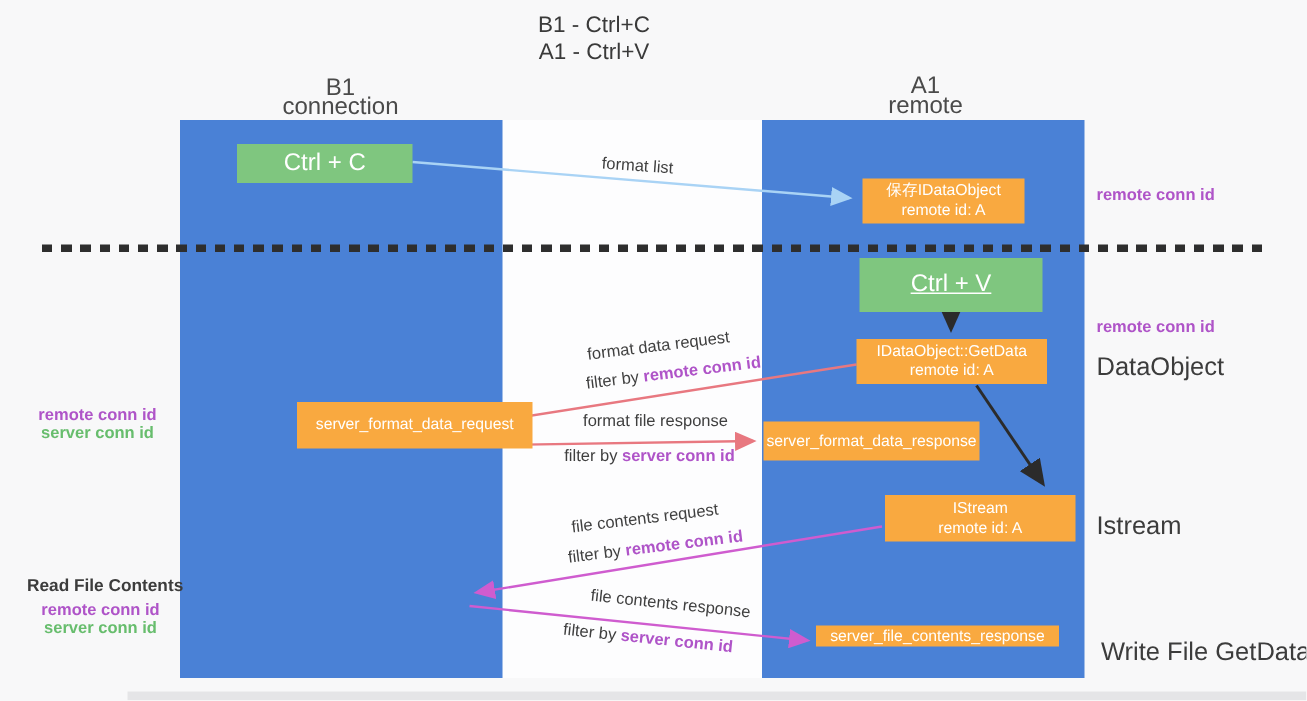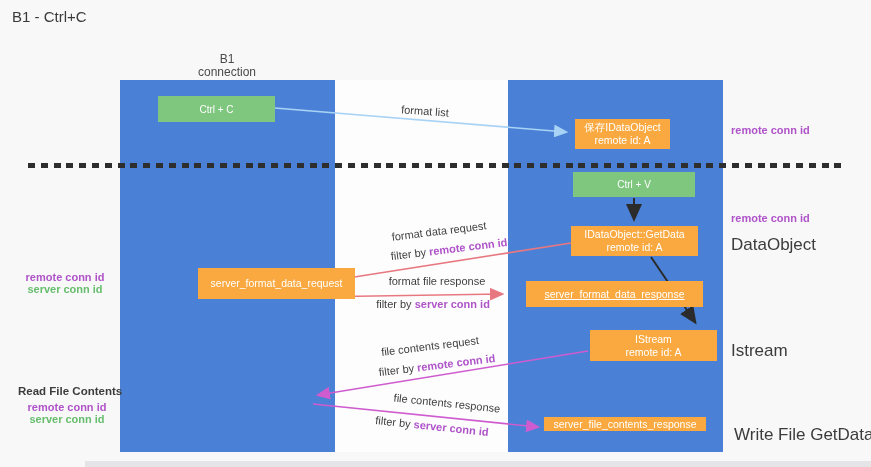--- a/index.html
+++ b/index.html
@@ -3,34 +3,34 @@
 <meta charset="utf-8">
 <style>
   html,body{margin:0;padding:0;background:#f8f8f9;}
   .canvas{
     position:relative;width:871px;height:467px;overflow:hidden;
     background:#f8f8f9;
     font-family:"Liberation Sans",sans-serif;
     -webkit-font-smoothing:antialiased;
   }
   .center-strip{position:absolute;left:335px;top:80px;width:173px;height:372px;background:#fdfdfe;}
-  .title{position:absolute;left:0;top:8px;width:792px;text-align:left;
-    font-size:15px;line-height:18px;color:#3a3a3a;z-index:5;padding-left:12px;}
-  .col-header{position:absolute;text-align:center;font-size:12px;line-height:12px;color:#4a4a4a;z-index:5;}
+  .title{position:absolute;left:0;top:8px;width:792px;text-align:center;
+    font-size:15px;line-height:18px;color:#3a3a3a;z-index:5;}
+  .col-header{position:absolute;text-align:center;font-size:16px;line-height:12px;color:#4a4a4a;z-index:5;}
   .col-header .hl{display:block;margin-bottom:1px;}
   .column{position:absolute;top:80px;width:215px;height:372px;background:#4a81d6;z-index:1;}
   .col-left{left:120px;}
   .col-right{left:508px;}
   .dashed-line{position:absolute;left:28px;top:163px;width:818px;height:5px;z-index:3;
     background:repeating-linear-gradient(90deg,#2e2e2e 0 7px,rgba(0,0,0,0) 7px 12.8px);}
   svg.arrows{position:absolute;left:0;top:0;z-index:2;}
   .node{position:absolute;z-index:4;display:flex;flex-direction:column;align-items:center;
     justify-content:center;text-align:center;color:#fff;box-sizing:border-box;}
   .node.orange{background:#f9a940;font-size:10.5px;line-height:13px;}
-  .node.green{background:#7fc67f;font-size:10px;}
+  .node.green{background:#7fc67f;font-size:16px;}
   .elabel{position:absolute;z-index:4;font-size:11px;color:#3f3f3f;white-space:nowrap;
     transform:translate(-50%,-50%);}
   .rot-up{transform:translate(-50%,-50%) rotate(-7deg);}
   .rot-dn{transform:translate(-50%,-50%) rotate(6deg);}
   .rot-sl{transform:translate(-50%,-50%) rotate(4deg);}
   .purple{color:#af54c8;font-weight:bold;}
   .greenlbl{color:#67bd6d;font-weight:bold;}
   .side{position:absolute;z-index:4;font-size:11px;white-space:nowrap;}
   .side.dark{color:#3c3c3c;font-size:17px;}
   .side-stack{position:absolute;z-index:4;text-align:center;font-size:11px;line-height:12px;white-space:nowrap;}
@@ -39,25 +39,30 @@
 </head>
 <body>
 
 <div class="canvas">
 
   <div class="center-strip"></div>
   <div class="bottom-bar"></div>
 
   <div class="title">
     <div>B1 - Ctrl+C</div>
+    <div>A1 - Ctrl+V</div>
   </div>
 
   <div class="col-header" style="left:172px;top:53px;width:110px;">
     <span class="hl">B1</span>
     <span class="hl">connection</span>
+  </div>
+  <div class="col-header" style="left:562px;top:52px;width:110px;">
+    <span class="hl">A1</span>
+    <span class="hl">remote</span>
   </div>
 
   <div class="column col-left"></div>
   <div class="column col-right"></div>
 
   <div class="dashed-line"></div>
 
   <svg class="arrows" width="871" height="467" viewBox="0 0 871 467">
     <defs>
       <marker id="mBlue" markerWidth="9" markerHeight="8" refX="7.5" refY="4" orient="auto">
@@ -79,39 +84,39 @@
     <line x1="310" y1="297" x2="502" y2="294" stroke="#e87880" stroke-width="1.6" marker-end="url(#mSalmon)"></line>
     <line x1="651" y1="257" x2="695" y2="322" stroke="#2b2b2b" stroke-width="2" marker-end="url(#mBlack)"></line>
     <line x1="588" y1="351" x2="318" y2="395" stroke="#cf5ccf" stroke-width="1.6" marker-end="url(#mMagenta)"></line>
     <line x1="313" y1="404" x2="538" y2="427" stroke="#cf5ccf" stroke-width="1.6" marker-end="url(#mMagenta)"></line>
   </svg>
 
   <div class="node green" style="left:158px;top:96px;width:117px;height:26px;">
     <span>Ctrl + C</span>
   </div>
 
-  <div class="node orange" style="left:575px;top:119px;width:95px;height:30px;">
+  <div class="node orange" style="left:575px;top:119px;width:108px;height:30px;">
     <span>保存IDataObject</span>
     <span>remote id: A</span>
   </div>
 
-  <div class="node green" style="left:573px;top:172px;width:122px;height:25px;">
+  <div class="node green" style="left:573px;top:172px;width:122px;height:36px;text-decoration:underline;">
     <span>Ctrl + V</span>
   </div>
 
   <div class="node orange" style="left:571px;top:226px;width:127px;height:30px;">
     <span>IDataObject::GetData</span>
     <span>remote id: A</span>
   </div>
 
   <div class="node orange" style="left:152px;top:268px;width:157px;height:31px;margin-left:46px;">
     <span>server_format_data_request</span>
   </div>
 
-  <div class="node orange" style="left:526px;top:281px;width:177px;height:26px;text-decoration:underline;">
+  <div class="node orange" style="left:509px;top:281px;width:144px;height:26px;">
     <span>server_format_data_response</span>
   </div>
 
   <div class="node orange" style="left:590px;top:330px;width:127px;height:31px;">
     <span>IStream</span>
     <span>remote id: A</span>
   </div>
 
 
   <div class="node orange" style="left:544px;top:417px;width:162px;height:14px;">

